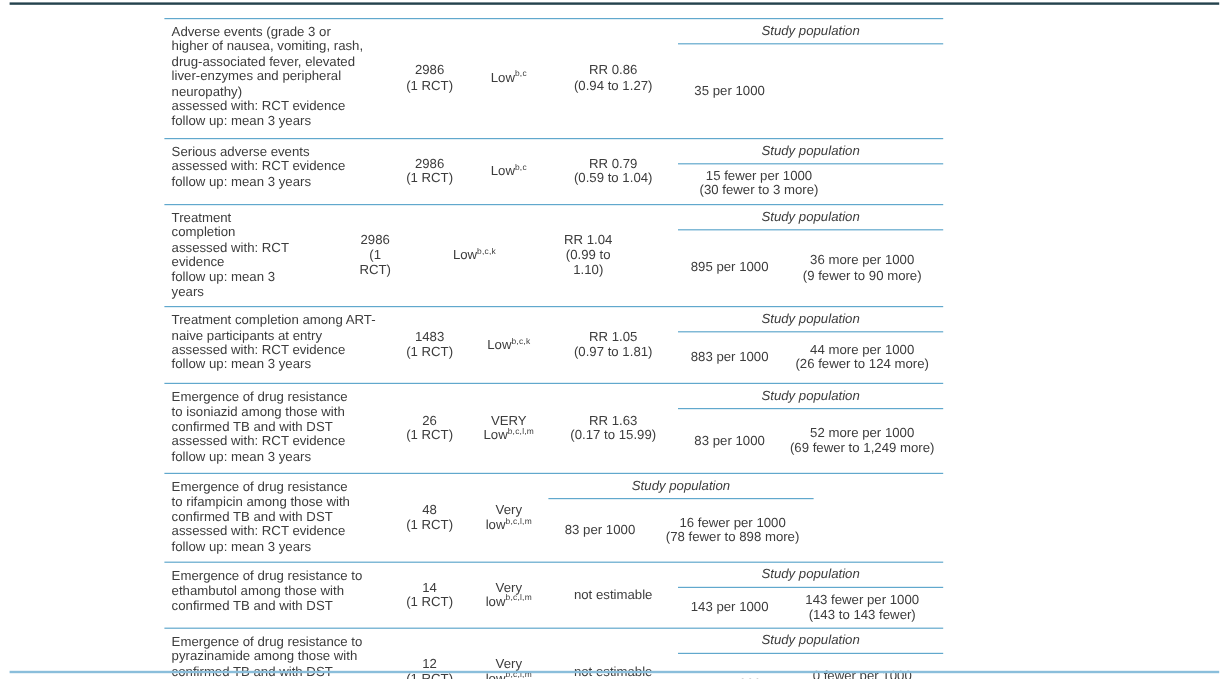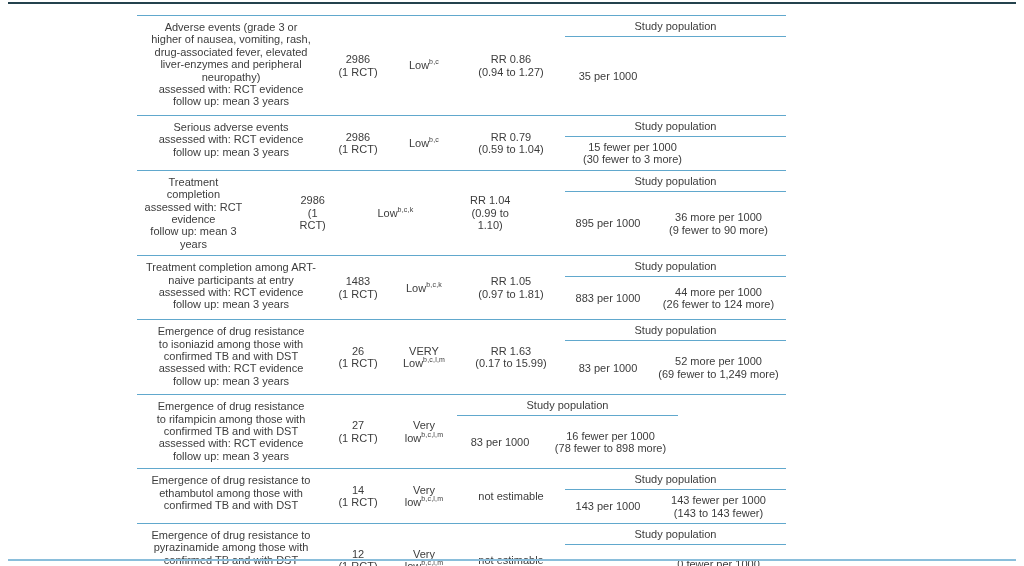--- a/index.html
+++ b/index.html
@@ -27,33 +27,34 @@
   .row { display:flex; align-items:stretch; border-top:1.5px solid #61a8cd; }
   .row:nth-child(1) { min-height:100px; }
   .row:nth-child(2) { min-height:52px; }
   .row:nth-child(3) { min-height:52px;gap:43px; }
   .row:nth-child(4) { min-height:64px; }
   .row:nth-child(5) { min-height:75px; }
   .row:nth-child(6) { min-height:74px; }
   .row:nth-child(7) { min-height:52px; }
   .row:nth-child(8) { min-height:67px; }
   .cell { white-space:pre-line; }
-  .outcome { width:188px; padding:5px 6px 5px 6px; text-align:center; }
+  .outcome { width:188px; padding:5px 6px 5px 6px; text-align:left; }
   .center {
     display:flex; flex-direction:column; justify-content:center;
     text-align:center; padding:4px 2px;
   }
   .participants { width:66px; }
   .certainty { width:66px; }
   .effect { width:108px; }
   .certainty sup { font-size:7px; line-height:0; vertical-align:super; letter-spacing:0.2px; }
   .sp-group { width:221px; display:flex; flex-direction:column; }
   .sp-header {
     height:21px; display:flex; align-items:center; justify-content:center;
     border-bottom:1.5px solid #61a8cd;
+    font-style:italic;
   }
   .sp-body { flex:1; display:flex; }
   .sp-baseline { width:86px; }
   .sp-absolute { width:135px; }
 </style>
 </head>
 <body>
 
 <div class="top-rule"></div>
 
@@ -172,21 +173,21 @@
       </div>
     </div>
   </div>
 
   <div class="row">
     <div class="cell outcome">Emergence of drug resistance
 to rifampicin among those with
 confirmed TB and with DST
 assessed with: RCT evidence
 follow up: mean 3 years</div>
-    <div class="cell center participants">27
+    <div class="cell center participants">48
 (1 RCT)</div>
     <div class="cell center certainty">
       <div>Very</div>
       <div><span>low</span><sup>b,c,l,m</sup></div>
     </div>
     <div class="sp-group">
       <div class="sp-header">Study population</div>
       <div class="sp-body">
         <div class="cell center sp-baseline">83 per 1000</div>
         <div class="cell center sp-absolute">16 fewer per 1000

